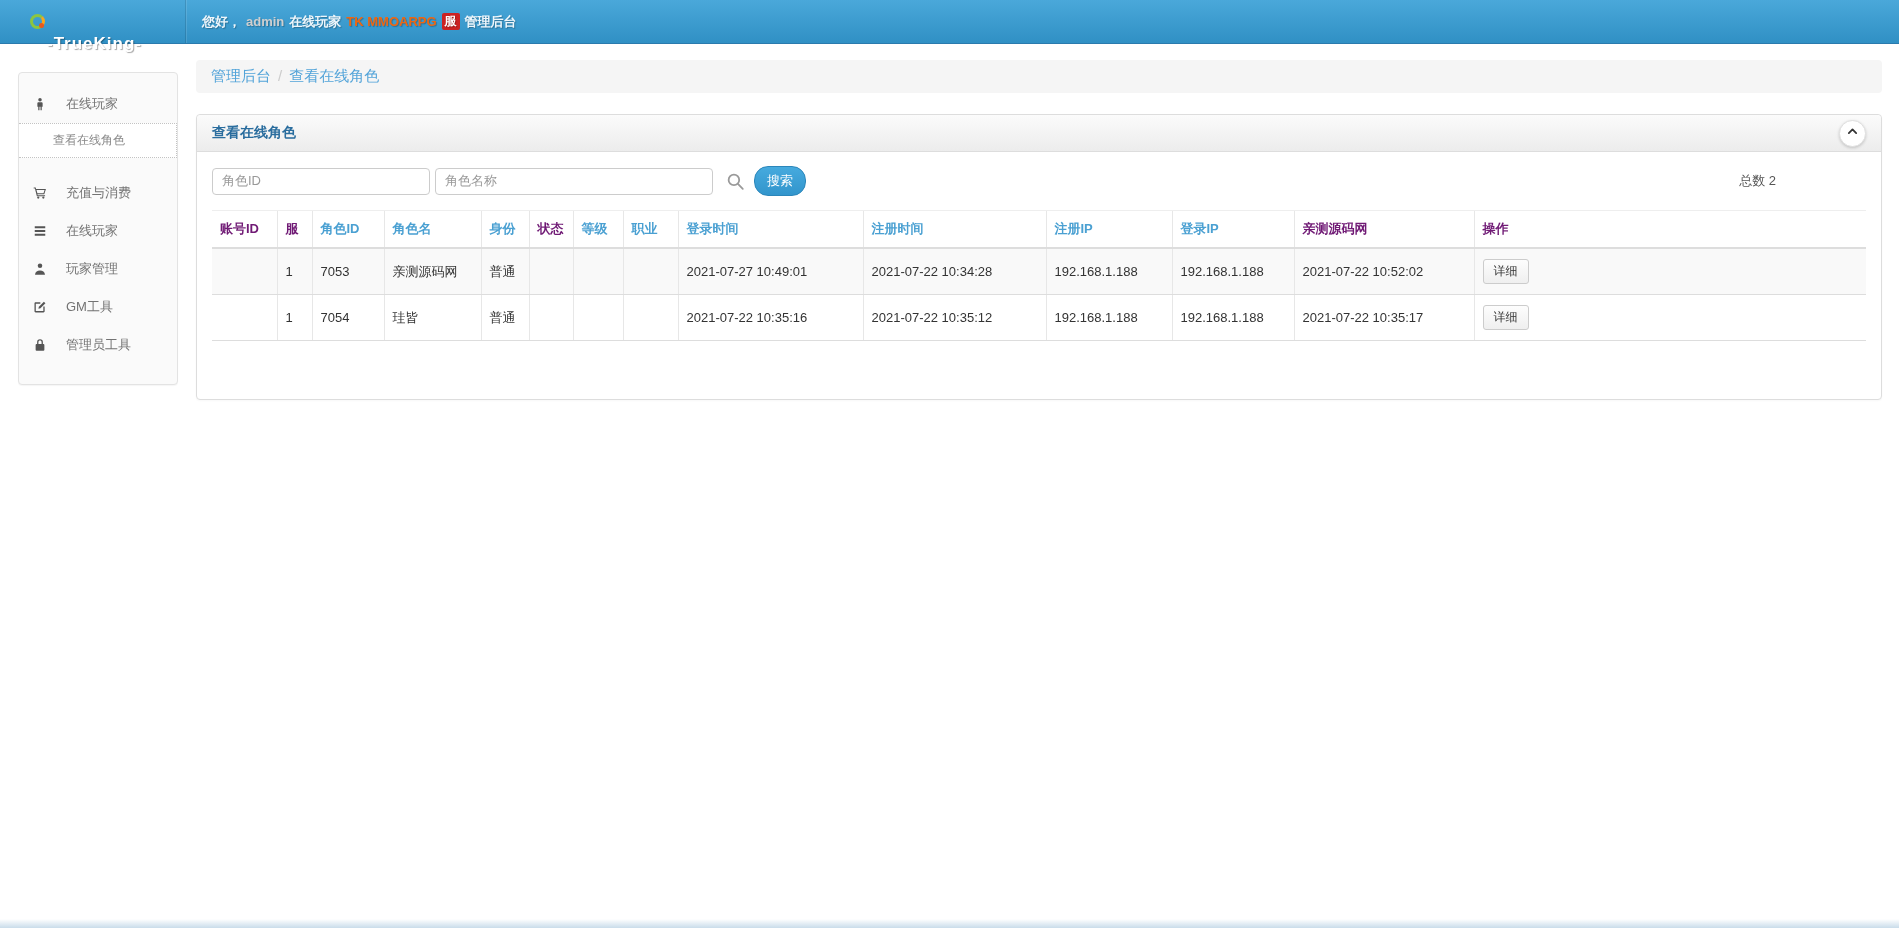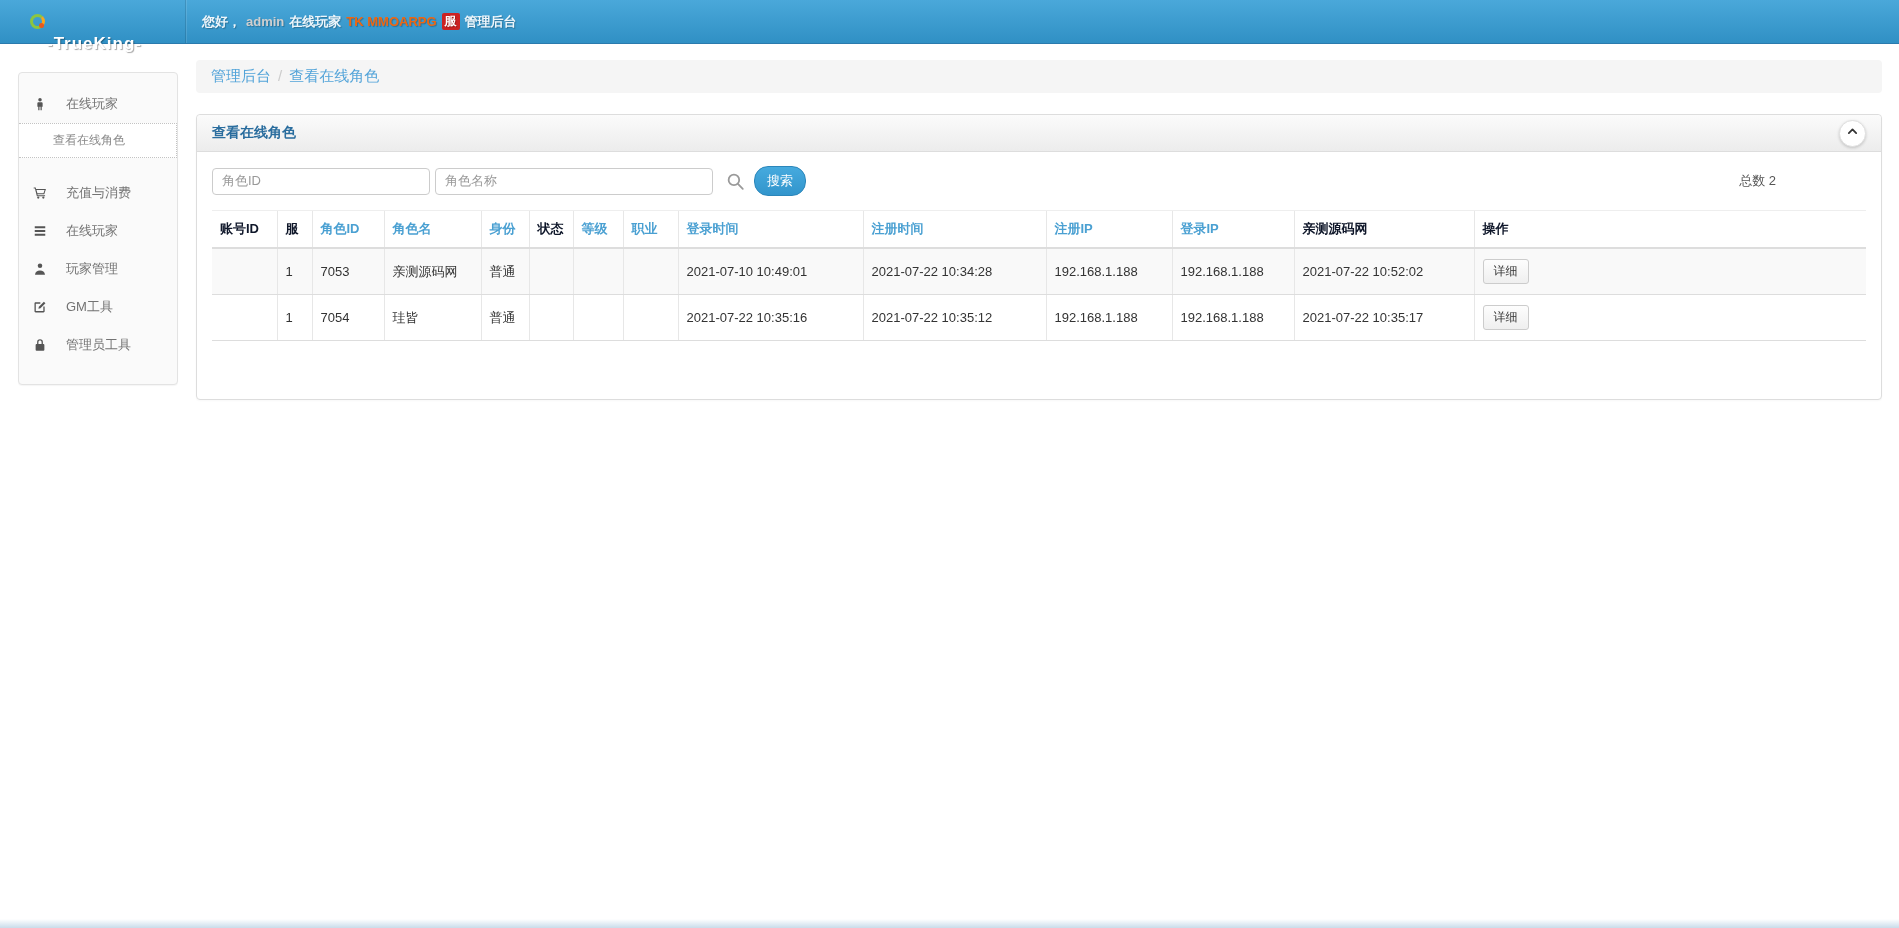--- a/index.html
+++ b/index.html
@@ -68,21 +68,21 @@
   .ig-label { color:#999; font-size:13px; padding:0 6px 0 9px; white-space:nowrap; }
   .ig-input { border:none; outline:none; background:transparent; height:100%; font-size:13px;
     flex:1; min-width:0; font-family:inherit; }
   .g1 { width:218px; } .g2 { width:278px; }
   .search-icon { margin:0 9px 0 8px; display:flex; cursor:pointer; }
   .search-btn { background:linear-gradient(#46aade,#3295cc); border:1px solid #2b86ba;
     color:#fff; border-radius:14px; padding:5px 12px; font-size:13px; cursor:pointer; }
   .total { margin-left:auto; margin-right:90px; color:#555; font-size:13px; }
 
   table.data { width:100%; border-collapse:collapse; font-size:13px; table-layout:fixed; }
-  table.data th { text-align:left; font-weight:bold; color:#0f172a; padding:9px 8px;
+  table.data th { text-align:left; font-weight:bold; color:#701a75; padding:9px 8px;
     border-bottom:2px solid #ddd; border-top:1px solid #eee; border-left:1px solid #e7e7e7;
     overflow:hidden; white-space:nowrap; }
   table.data th:first-child { border-left:none; }
   table.data th.sortable { color:#4aa0d2; cursor:pointer; }
   table.data td { padding:10px 8px; border-left:1px solid #e7e7e7; border-bottom:1px solid #ddd;
     color:#333; overflow:hidden; white-space:nowrap; }
   table.data td:first-child { border-left:none; }
   table.data tr.striped { background:#f9f9f9; }
   .detail-btn { background:linear-gradient(#fdfdfd,#efefef); border:1px solid #ccc;
     border-radius:3px; padding:3px 10px; font-size:12px; color:#333; cursor:pointer;
@@ -231,21 +231,21 @@
           <tbody id="tbody">
               <tr class="striped">
                 <td></td>
                 <td>1</td>
                 <td>7053</td>
                 <td>亲测源码网</td>
                 <td>普通</td>
                 <td></td>
                 <td></td>
                 <td></td>
-                <td>2021-07-10 10:49:01</td>
+                <td>2021-07-27 10:49:01</td>
                 <td>2021-07-22 10:34:28</td>
                 <td>192.168.1.188</td>
                 <td>192.168.1.188</td>
                 <td>2021-07-22 10:52:02</td>
                 <td><button class="detail-btn">详细</button></td>
               </tr>
               <tr>
                 <td></td>
                 <td>1</td>
                 <td>7054</td>

